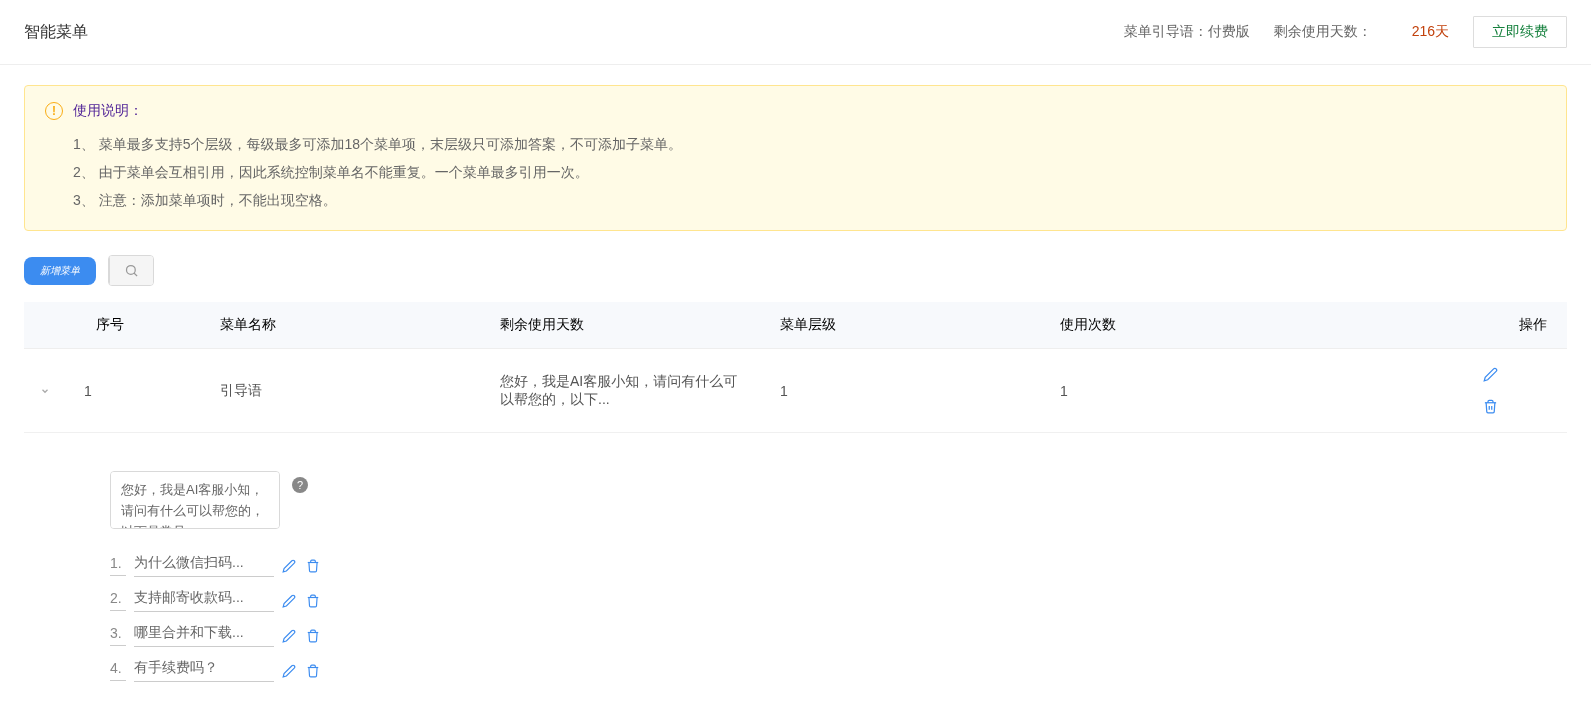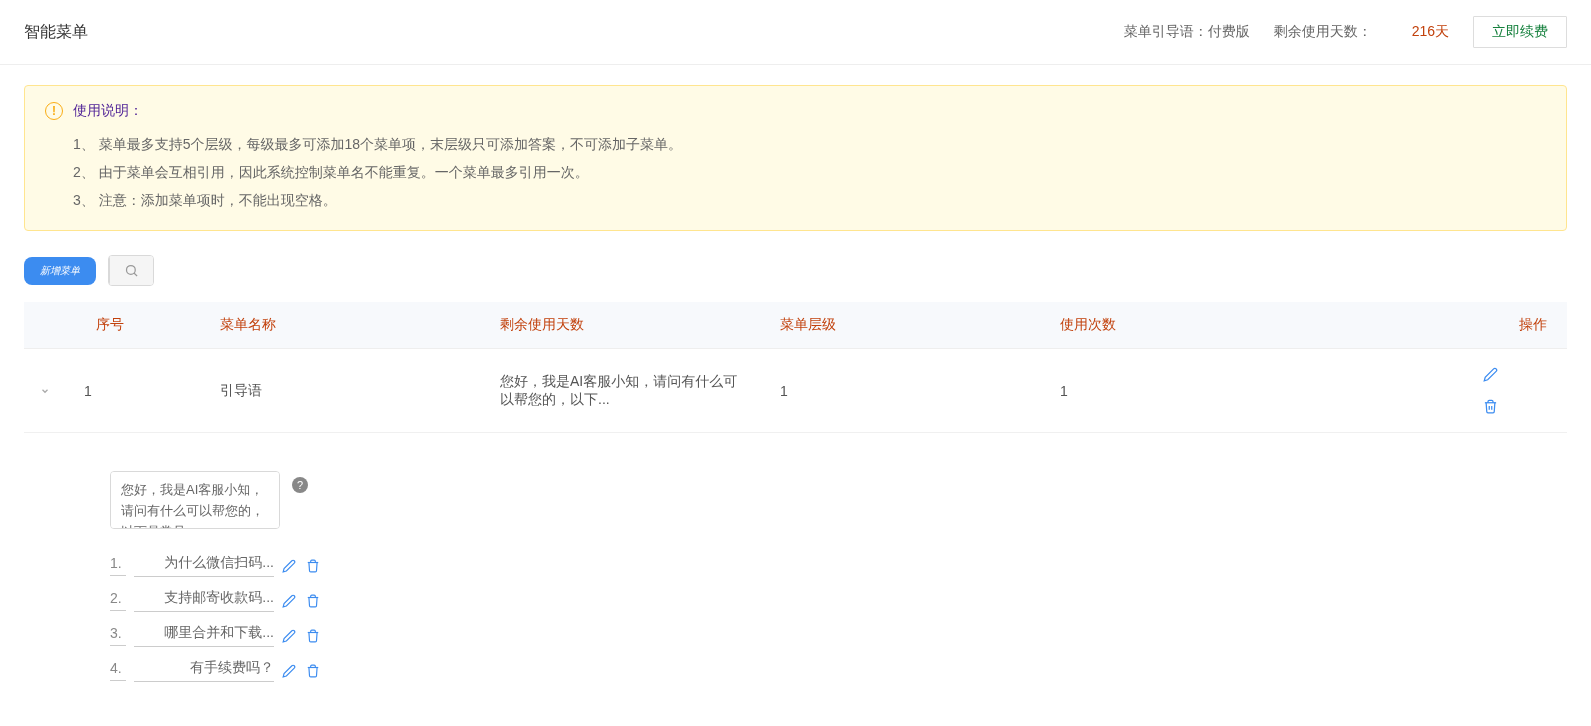--- a/index.html
+++ b/index.html
@@ -21,42 +21,42 @@
     .alert-body { padding-left: 28px; color: #666; line-height: 2; }
     
     .toolbar { display: flex; align-items: center; gap: 12px; margin-bottom: 16px; }
     .btn-primary { padding: 7px 16px; background: #3c8cf0; color: #fff; border: none; border-radius: 8px; cursor: pointer; font-size: 10px; font-style: italic; }
     .search-group { display: flex; border: 1px solid #d9d9d9; border-radius: 4px; overflow: hidden; }
     .search-input { padding: 7px 12px; border: none; outline: none; font-size: 14px; width: 200px; }
     .search-input::placeholder { color: #bbb; }
     .search-btn { padding: 7px 14px; border: none; border-left: 1px solid #d9d9d9; background: #f5f5f5; cursor: pointer; color: #999; display: flex; align-items: center; }
     
     .table { width: 100%; border-collapse: collapse; }
-    .table thead th { background: #f7f9fc; padding: 14px 16px; text-align: left; font-weight: 500; color: #c2410c; border-bottom: 1px solid #eee; }
+    .table thead th { background: #f7f9fc; padding: 14px 16px; text-align: left; font-weight: 500; color: #000000; border-bottom: 1px solid #eee; }
     .table tbody td { padding: 18px 16px; color: #555; vertical-align: middle; border-bottom: 1px solid #f0f0f0; }
     .col-index { width: 180px; }
     .col-name { width: 280px; }
     .col-guide { width: 280px; }
     .col-level { width: 280px; }
     .col-count { width: auto; }
     .col-action { width: 100px; text-align: right; }
     .expand-icon { display: inline-block; margin-right: 30px; color: #aaa; cursor: pointer; font-size: 12px; }
     .icon-btn { cursor: pointer; color: #3c8cf0; font-size: 15px; }
     .icon-btn.delete { color: #3c8cf0; margin-left: 12px; }
     
     .expanded-row td { padding: 0; }
     .expanded-panel { padding: 20px 0 20px 70px; }
     .guide-box { position: relative; width: 210px; }
     .guide-textarea { width: 170px; height: 58px; padding: 8px 10px; border: 1px solid #d9d9d9; border-radius: 4px; font-size: 13px; color: #666; resize: none; overflow-y: scroll; line-height: 1.6; font-family: inherit; }
     .help-icon { position: absolute; top: 6px; left: 182px; width: 16px; height: 16px; border-radius: 50%; background: #888; color: #fff; font-size: 11px; display: flex; align-items: center; justify-content: center; cursor: pointer; }
     
     .menu-items { margin-top: 16px; width: 210px; }
     .menu-item { display: flex; align-items: center; padding: 6px 0; gap: 8px; }
     .menu-item-num { color: #888; width: 16px; border-bottom: 1px solid #ccc; padding-bottom: 4px; text-align: left; }
-    .menu-item-text { flex: 1; color: #666; white-space: nowrap; overflow: hidden; text-overflow: ellipsis; border-bottom: 1px solid #ccc; padding-bottom: 4px; text-align: right; }
+    .menu-item-text { flex: 1; color: #666; white-space: nowrap; overflow: hidden; text-overflow: ellipsis; border-bottom: 1px solid #ccc; padding-bottom: 4px; }
     .menu-item-actions { display: flex; gap: 10px; }
     .mini-icon { cursor: pointer; color: #3c8cf0; font-size: 14px; }
     
     svg { display: block; }
   </style>
 </head>
 <body>
 
 <div class="header">
   <div class="page-title">智能菜单</div>

